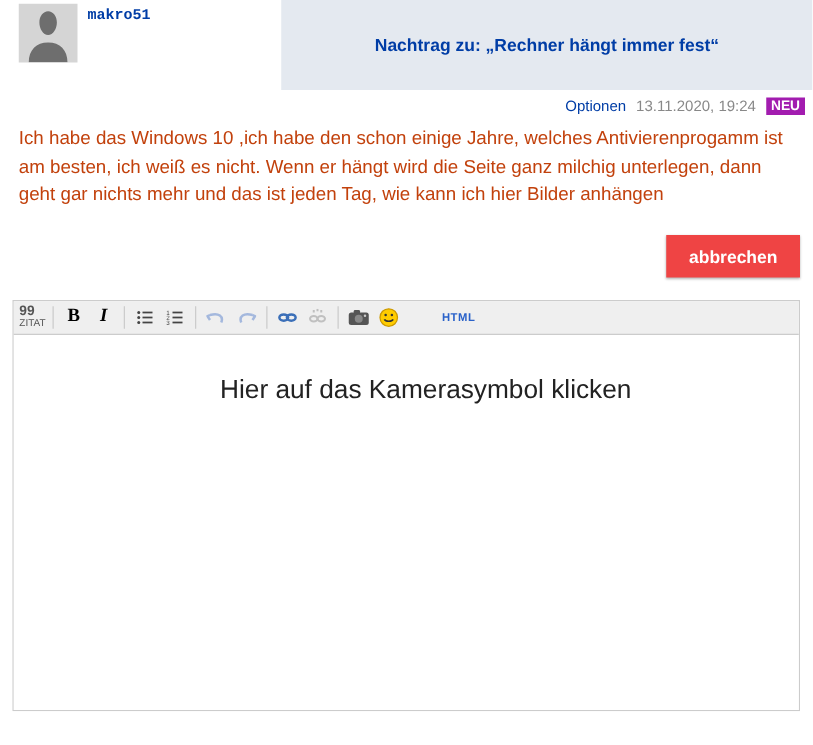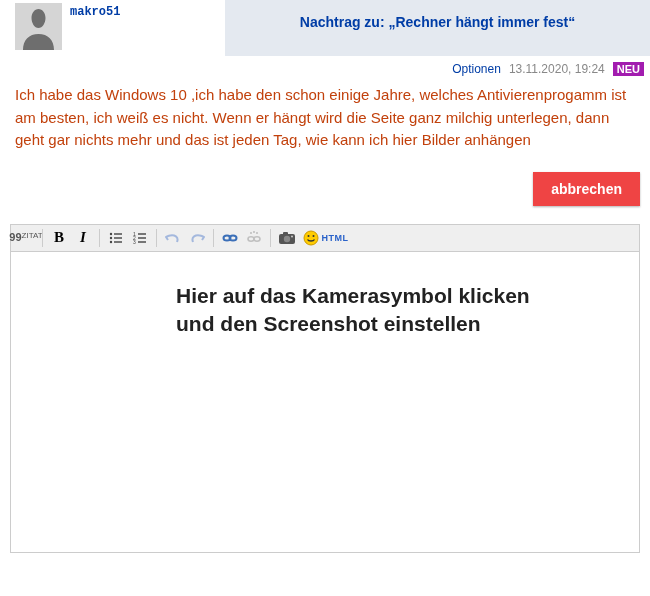--- a/index.html
+++ b/index.html
@@ -1,38 +1,38 @@
 <!DOCTYPE html>
 <html><head>
 <meta charset="utf-8">
 <style>
   * { box-sizing: border-box; margin: 0; padding: 0; }
   body { font-family: Arial, Helvetica, sans-serif; font-size: 13px; width: 650px; background: #fff; }
   .post-header { display: flex; align-items: flex-start; }
   .avatar { width: 47px; height: 47px; background: #d5d5d5; margin: 3px 8px 0 15px; display: flex; align-items: flex-end; justify-content: center; overflow: hidden; }
   .avatar svg { width: 47px; height: 47px; }
   .username { color: #003da6; font-size: 12px; font-weight: bold; margin-top: 5px; cursor: pointer; font-family: Liberation Mono, monospace; }
-  .title-block { background: #e4e9f0; flex: 0 0 auto; margin-left: auto; width: 425px; padding: 14px 12px; min-height: 56px; }
+  .title-block { background: #e4e9f0; flex: 0 0 auto; margin-left: auto; width: 425px; padding: 28px 12px; min-height: 56px; }
   .title-text { color: #003da6; font-weight: bold; font-size: 14px; text-align: center; }
   .meta-row { display: flex; justify-content: flex-end; align-items: center; gap: 8px; padding: 6px 6px 6px 0; font-size: 12px; color: #888; }
   .meta-row .options { color: #003da6; cursor: pointer; }
   .neu-badge { background: #a21caf; color: #fff; font-weight: bold; font-size: 11px; padding: 1px 4px; cursor: pointer; }
   .post-body { padding: 2px 15px 20px 15px; font-size: 15px; line-height: 1.5; color: #c2410c; }
   .btn-row { display: flex; justify-content: flex-end; padding: 0 10px 18px 0; }
   .cancel-btn { background: #ef4444; color: #fff; border: none; font-size: 14px; font-weight: bold; padding: 9px 18px; cursor: pointer; box-shadow: 0 1px 2px rgba(0,0,0,.3); }
   .editor { margin: 0 10px; border: 1px solid #ccc; }
   .toolbar { background: #efefef; border-bottom: 1px solid #ccc; display: flex; align-items: center; padding: 2px 4px; gap: 2px; }
   .tb-btn { width: 22px; height: 22px; display: flex; align-items: center; justify-content: center; cursor: pointer; }
   .tb-btn.faded { opacity: .45; }
   .sep { width: 1px; height: 18px; background: #ccc; margin: 0 3px; }
-  .zitat { font-size: 8px; line-height: 1; color: #555; display:flex; flex-direction:row; align-items:flex-start;justify-content:flex-end; }
+  .zitat { font-size: 8px; line-height: 1; color: #555; display:flex; flex-direction:column; align-items:flex-start;justify-content:flex-end; }
   .zitat .q { font-size: 11px; font-weight:bold; }
-  .html-btn { font-size: 9px; color: #2a62c9; font-weight: bold; letter-spacing: .5px; }
+  .html-btn { font-size: 9px; color: #2a62c9; font-weight: bold; letter-spacing: .5px; margin-left: 32px; }
   .editor-body { min-height: 300px; padding: 30px 10px 10px 165px; background: #fff; }
-  .editor-body .hint { font-family: Arial, sans-serif; font-size: 21px; color: #222; line-height: 1.35; font-weight: bold; }
+  .editor-body .hint { font-family: Arial, sans-serif; font-size: 21px; color: #222; line-height: 1.35; }
 </style>
 </head>
 <body>
 
 <div class="post-header">
   <div class="avatar">
     <svg viewBox="0 0 47 47">
       <path fill="#6e6e6e" d="M23.5 6c4 0 7 4 7 9s-3 10-7 10-7-5-7-10 3-9 7-9zM8 47c0-10 6-16 15.5-16S39 37 39 47z"></path>
     </svg>
   </div>
@@ -134,16 +134,15 @@
           <circle cx="5.5" cy="6" r="1" fill="#333"></circle>
           <circle cx="10.5" cy="6" r="1" fill="#333"></circle>
           <path d="M4.5 9.5c1 2 6 2 7 0" fill="none" stroke="#333" stroke-width="1.3"></path>
         </svg>
     </div>
     <div class="tb-btn html-btn">HTML</div>
   </div>
   <div class="editor-body">
     <div class="hint">
       <span>Hier auf das Kamerasymbol klicken</span><br>
-      <span>und den Screenshot einstellen</span>
     </div>
   </div>
 </div>
 
 </body></html>

